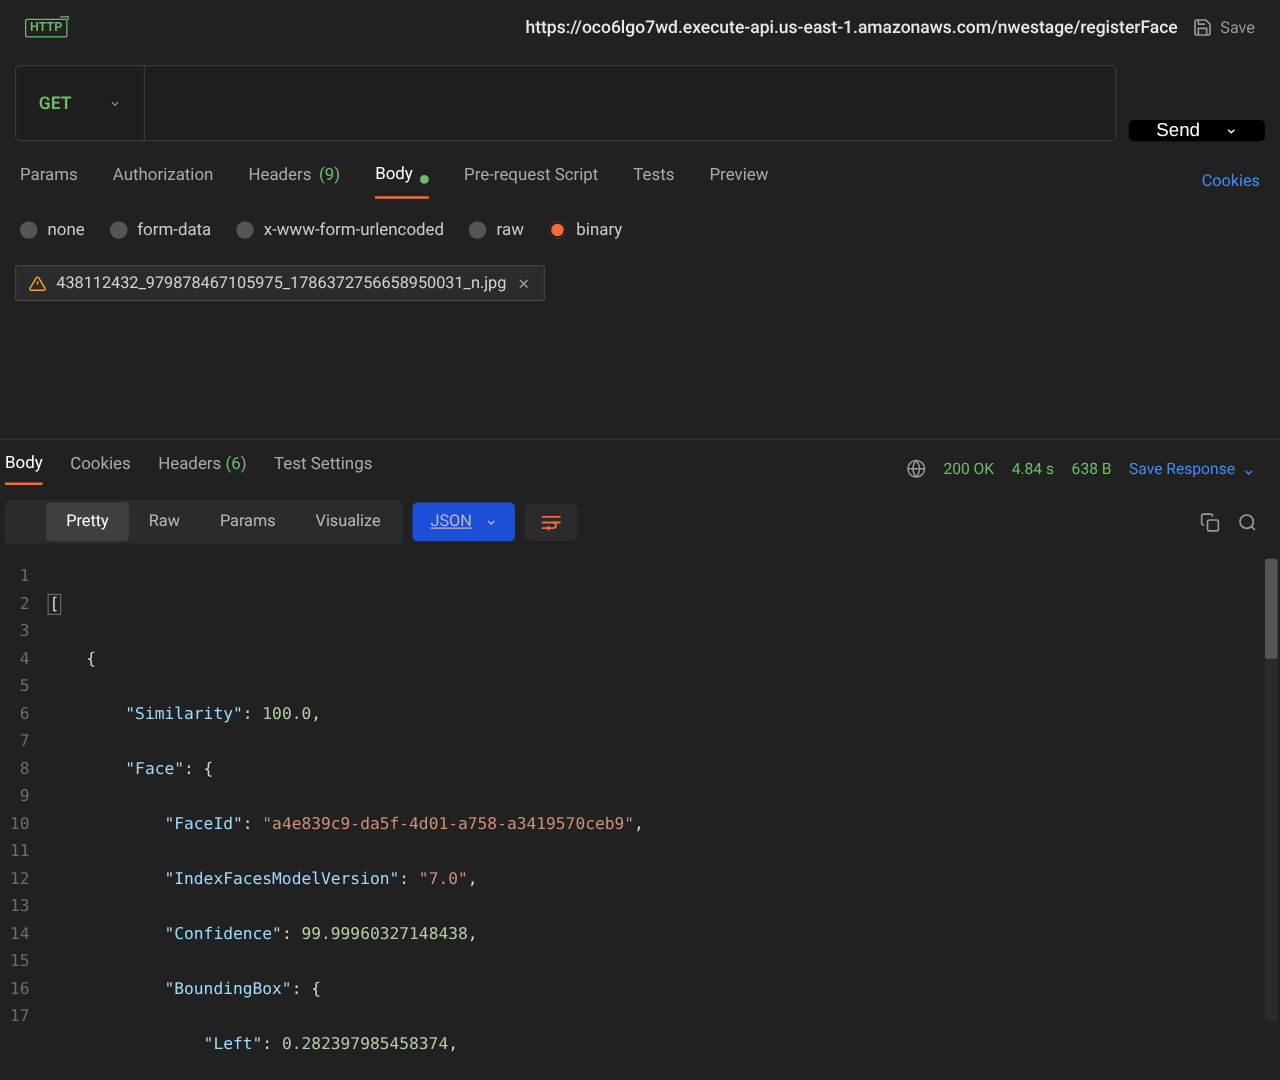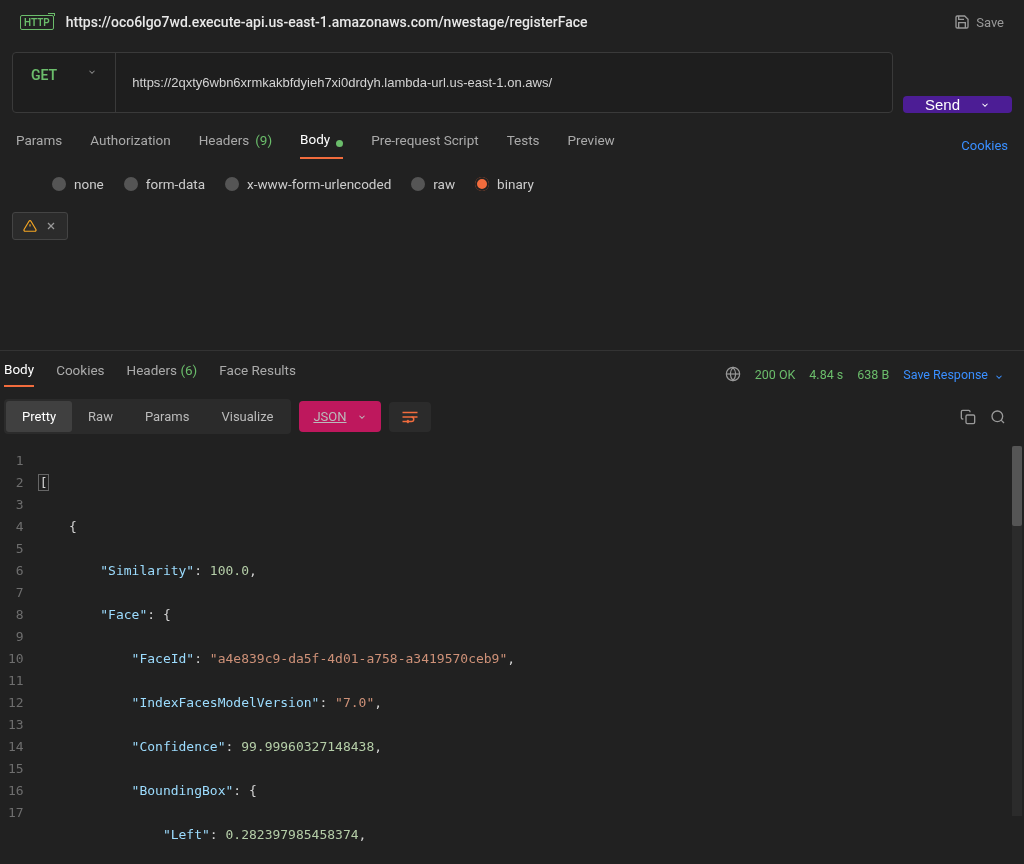--- a/index.html
+++ b/index.html
@@ -10,20 +10,21 @@
   font-size: 13px;
   width: 1024px;
   height: 864px;
   overflow: hidden;
 }
 .header {
   display: flex;
   align-items: center;
   padding: 14px 20px;
   gap: 12px;
+  text-align: right;
 }
 .http-badge {
   color: #6bbd6b;
   font-size: 10px;
   font-weight: 600;
   border: 1px solid #6bbd6b;
   padding: 1px 3px;
   border-radius: 2px;
   position: relative;
 }
@@ -58,41 +59,41 @@
 }
 .method-url {
   display: flex;
   flex: 1;
   border: 1px solid #3a3a3a;
   border-radius: 4px;
   background: #1e1e1e;
 }
 .method-select {
   display: flex;
-  align-items: flex-start;
+  align-items: center;
   gap: 30px;
   padding: 14px 18px;
   color: #6bbd6b;
   font-weight: 600;
   font-size: 14px;
   border-right: 1px solid #3a3a3a;
   cursor: pointer;
 }
 .chevron-down { width: 10px; height: 10px; }
 .url-input {
   flex: 1;
   background: transparent;
   border: none;
   color: #d4d4d4;
   font-size: 13px;
   padding: 0 16px;
   outline: none;
 }
 .send-btn {
-  background: #4c1d95;
+  background: #000000;
   color: #fff;
   border: none;
   border-radius: 4px;
   display: flex;
   align-items: center;
   padding: 0 22px;
   gap: 20px;
   font-size: 15px;
   font-weight: 500;
   cursor: pointer;
@@ -121,21 +122,20 @@
 }
 .count { color: #6bbd6b; }
 .dot-green { width: 7px; height: 7px; border-radius: 50%; background: #6bbd6b; display: inline-block; }
 .cookies-link { margin-left: auto; color: #3a8fff; cursor: pointer; }
 
 .body-types {
   display: flex;
   gap: 20px;
   padding: 16px 16px;
   align-items: center;
-  margin-left: 36px;
 }
 .radio-opt {
   display: flex;
   align-items: center;
   gap: 8px;
   color: #ccc;
   font-size: 13.5px;
   cursor: pointer;
 }
 .radio-dot {
@@ -209,26 +209,27 @@
 .view-tab {
   padding: 8px 16px;
   color: #bbb;
   font-size: 13px;
   cursor: pointer;
   border-radius: 3px;
 }
 .view-tab.active {
   background: #404040;
   color: #fff;
+  margin-left: 31px;
 }
 .json-dd {
   display: flex;
   align-items: center;
   gap: 10px;
-  background: #be185d;
+  background: #1d4ed8;
   padding: 8px 14px;
   border-radius: 4px;
   color: #bbb;
   cursor: pointer;
   text-decoration: underline;
 }
 .wrap-btn {
   background: #2b2b2b;
   padding: 8px 12px;
   border-radius: 4px;
@@ -308,21 +309,20 @@
 
 
 <div class="request-bar">
   <div class="method-url">
     <div class="method-select">
       <span>GET</span>
       <svg class="chevron-down" viewBox="0 0 24 24" fill="none" stroke="#888" stroke-width="2.5">
           <polyline points="6 9 12 15 18 9"></polyline>
         </svg>
     </div>
-    <input class="url-input" value="https://2qxty6wbn6xrmkakbfdyieh7xi0drdyh.lambda-url.us-east-1.on.aws/" style="">
   </div>
   <button class="send-btn">
     <span>Send</span>
     <svg class="chevron-down" viewBox="0 0 24 24" fill="none" stroke="#fff" stroke-width="2.5">
         <polyline points="6 9 12 15 18 9"></polyline>
       </svg>
   </button>
 </div>
 
 
@@ -377,34 +377,35 @@
     </div>
 </div>
 
 
 <div class="file-chip">
   <svg class="warn-icon" viewBox="0 0 24 24" fill="none" stroke="currentColor" stroke-width="2">
       <path d="M10.29 3.86L1.82 18a2 2 0 0 0 1.71 3h16.94a2 2 0 0 0 1.71-3L13.71 3.86a2 2 0 0 0-3.42 0z"></path>
       <line x1="12" y1="9" x2="12" y2="13"></line>
       <line x1="12" y1="17" x2="12.01" y2="17"></line>
     </svg>
+  <span>438112432_979878467105975_1786372756658950031_n.jpg</span>
   <svg class="close-x" viewBox="0 0 24 24" fill="none" stroke="currentColor" stroke-width="2.5">
       <line x1="18" y1="6" x2="6" y2="18"></line>
       <line x1="6" y1="6" x2="18" y2="18"></line>
     </svg>
 </div>
 
 <div class="spacer"></div>
 
 
 <div class="resp-tabs">
   <div class="resp-tab active"><span>Body</span></div>
   <div class="resp-tab"><span>Cookies</span></div>
   <div class="resp-tab"><span>Headers</span> <span class="count">(6)</span></div>
-  <div class="resp-tab"><span>Face Results</span></div>
+  <div class="resp-tab"><span>Test Settings</span></div>
   <div class="resp-meta">
     <svg class="globe-icon" viewBox="0 0 24 24" fill="none" stroke="currentColor" stroke-width="1.8">
         <circle cx="12" cy="12" r="10"></circle>
         <line x1="2" y1="12" x2="22" y2="12"></line>
         <path d="M12 2a15.3 15.3 0 0 1 4 10 15.3 15.3 0 0 1-4 10 15.3 15.3 0 0 1-4-10 15.3 15.3 0 0 1 4-10z"></path>
       </svg>
     <span class="status-ok">200 OK</span>
     <span class="status-ok">4.84 s</span>
     <span class="status-ok">638 B</span>
     <div class="save-resp">

